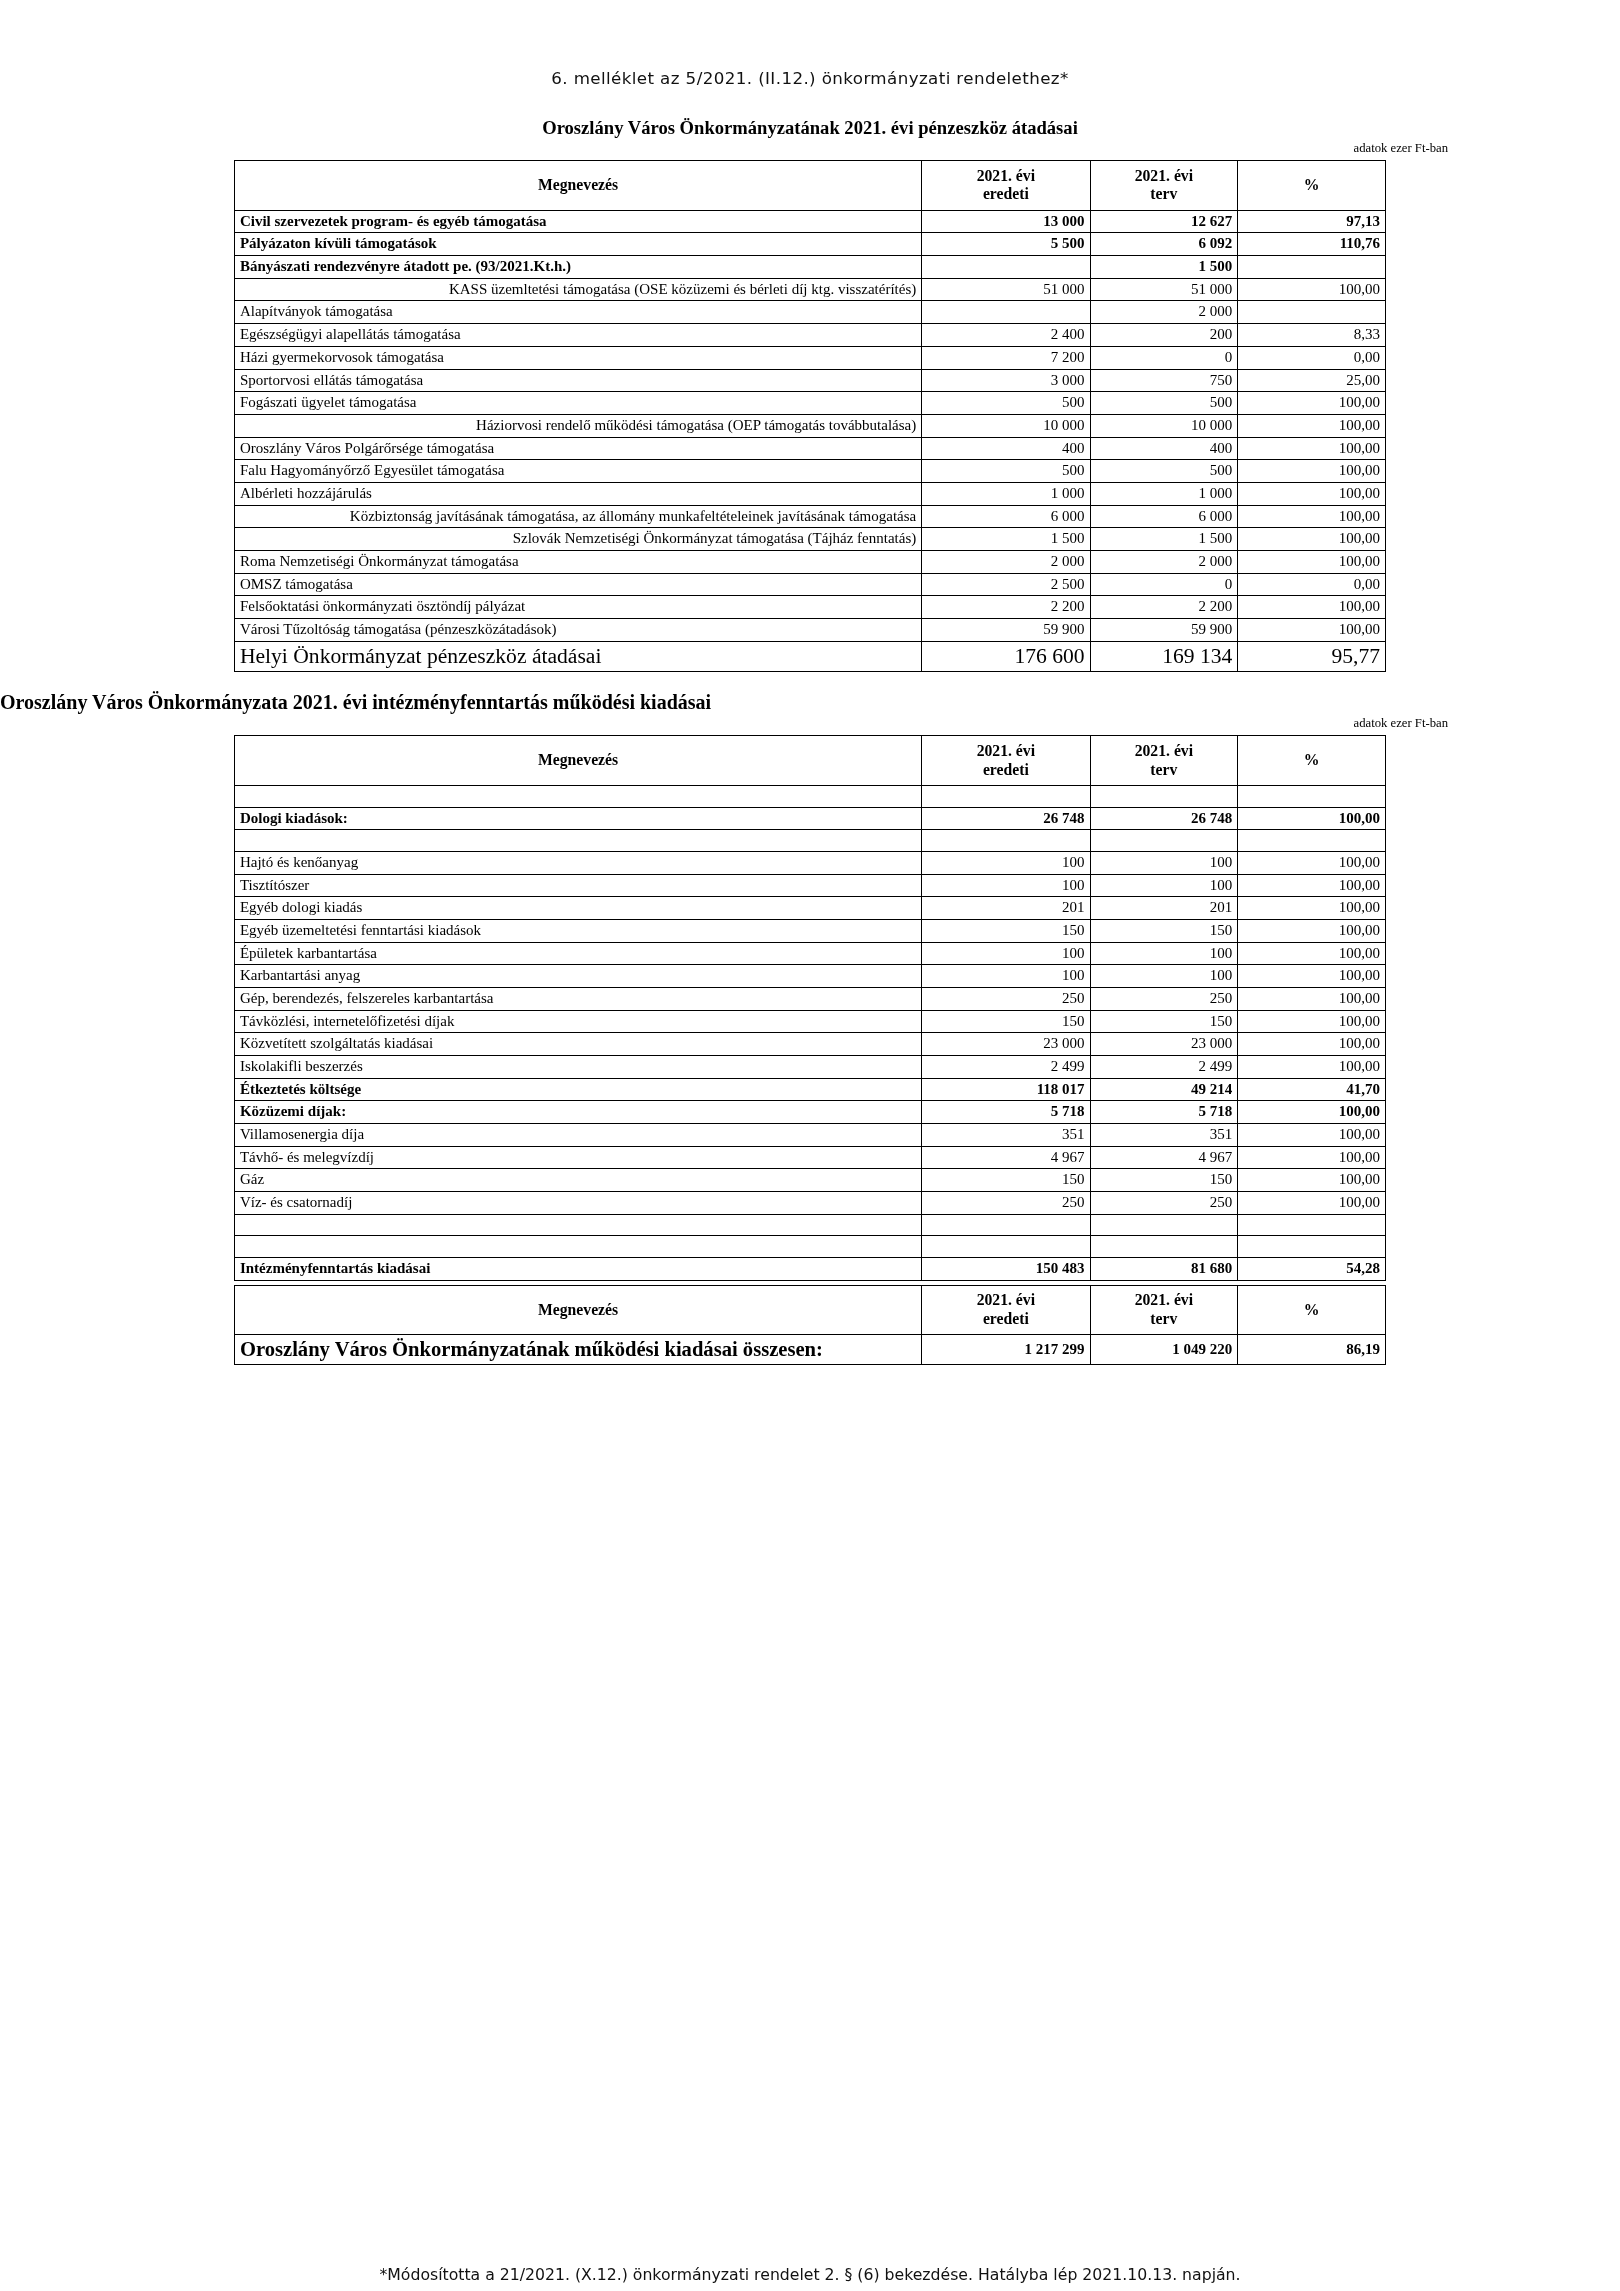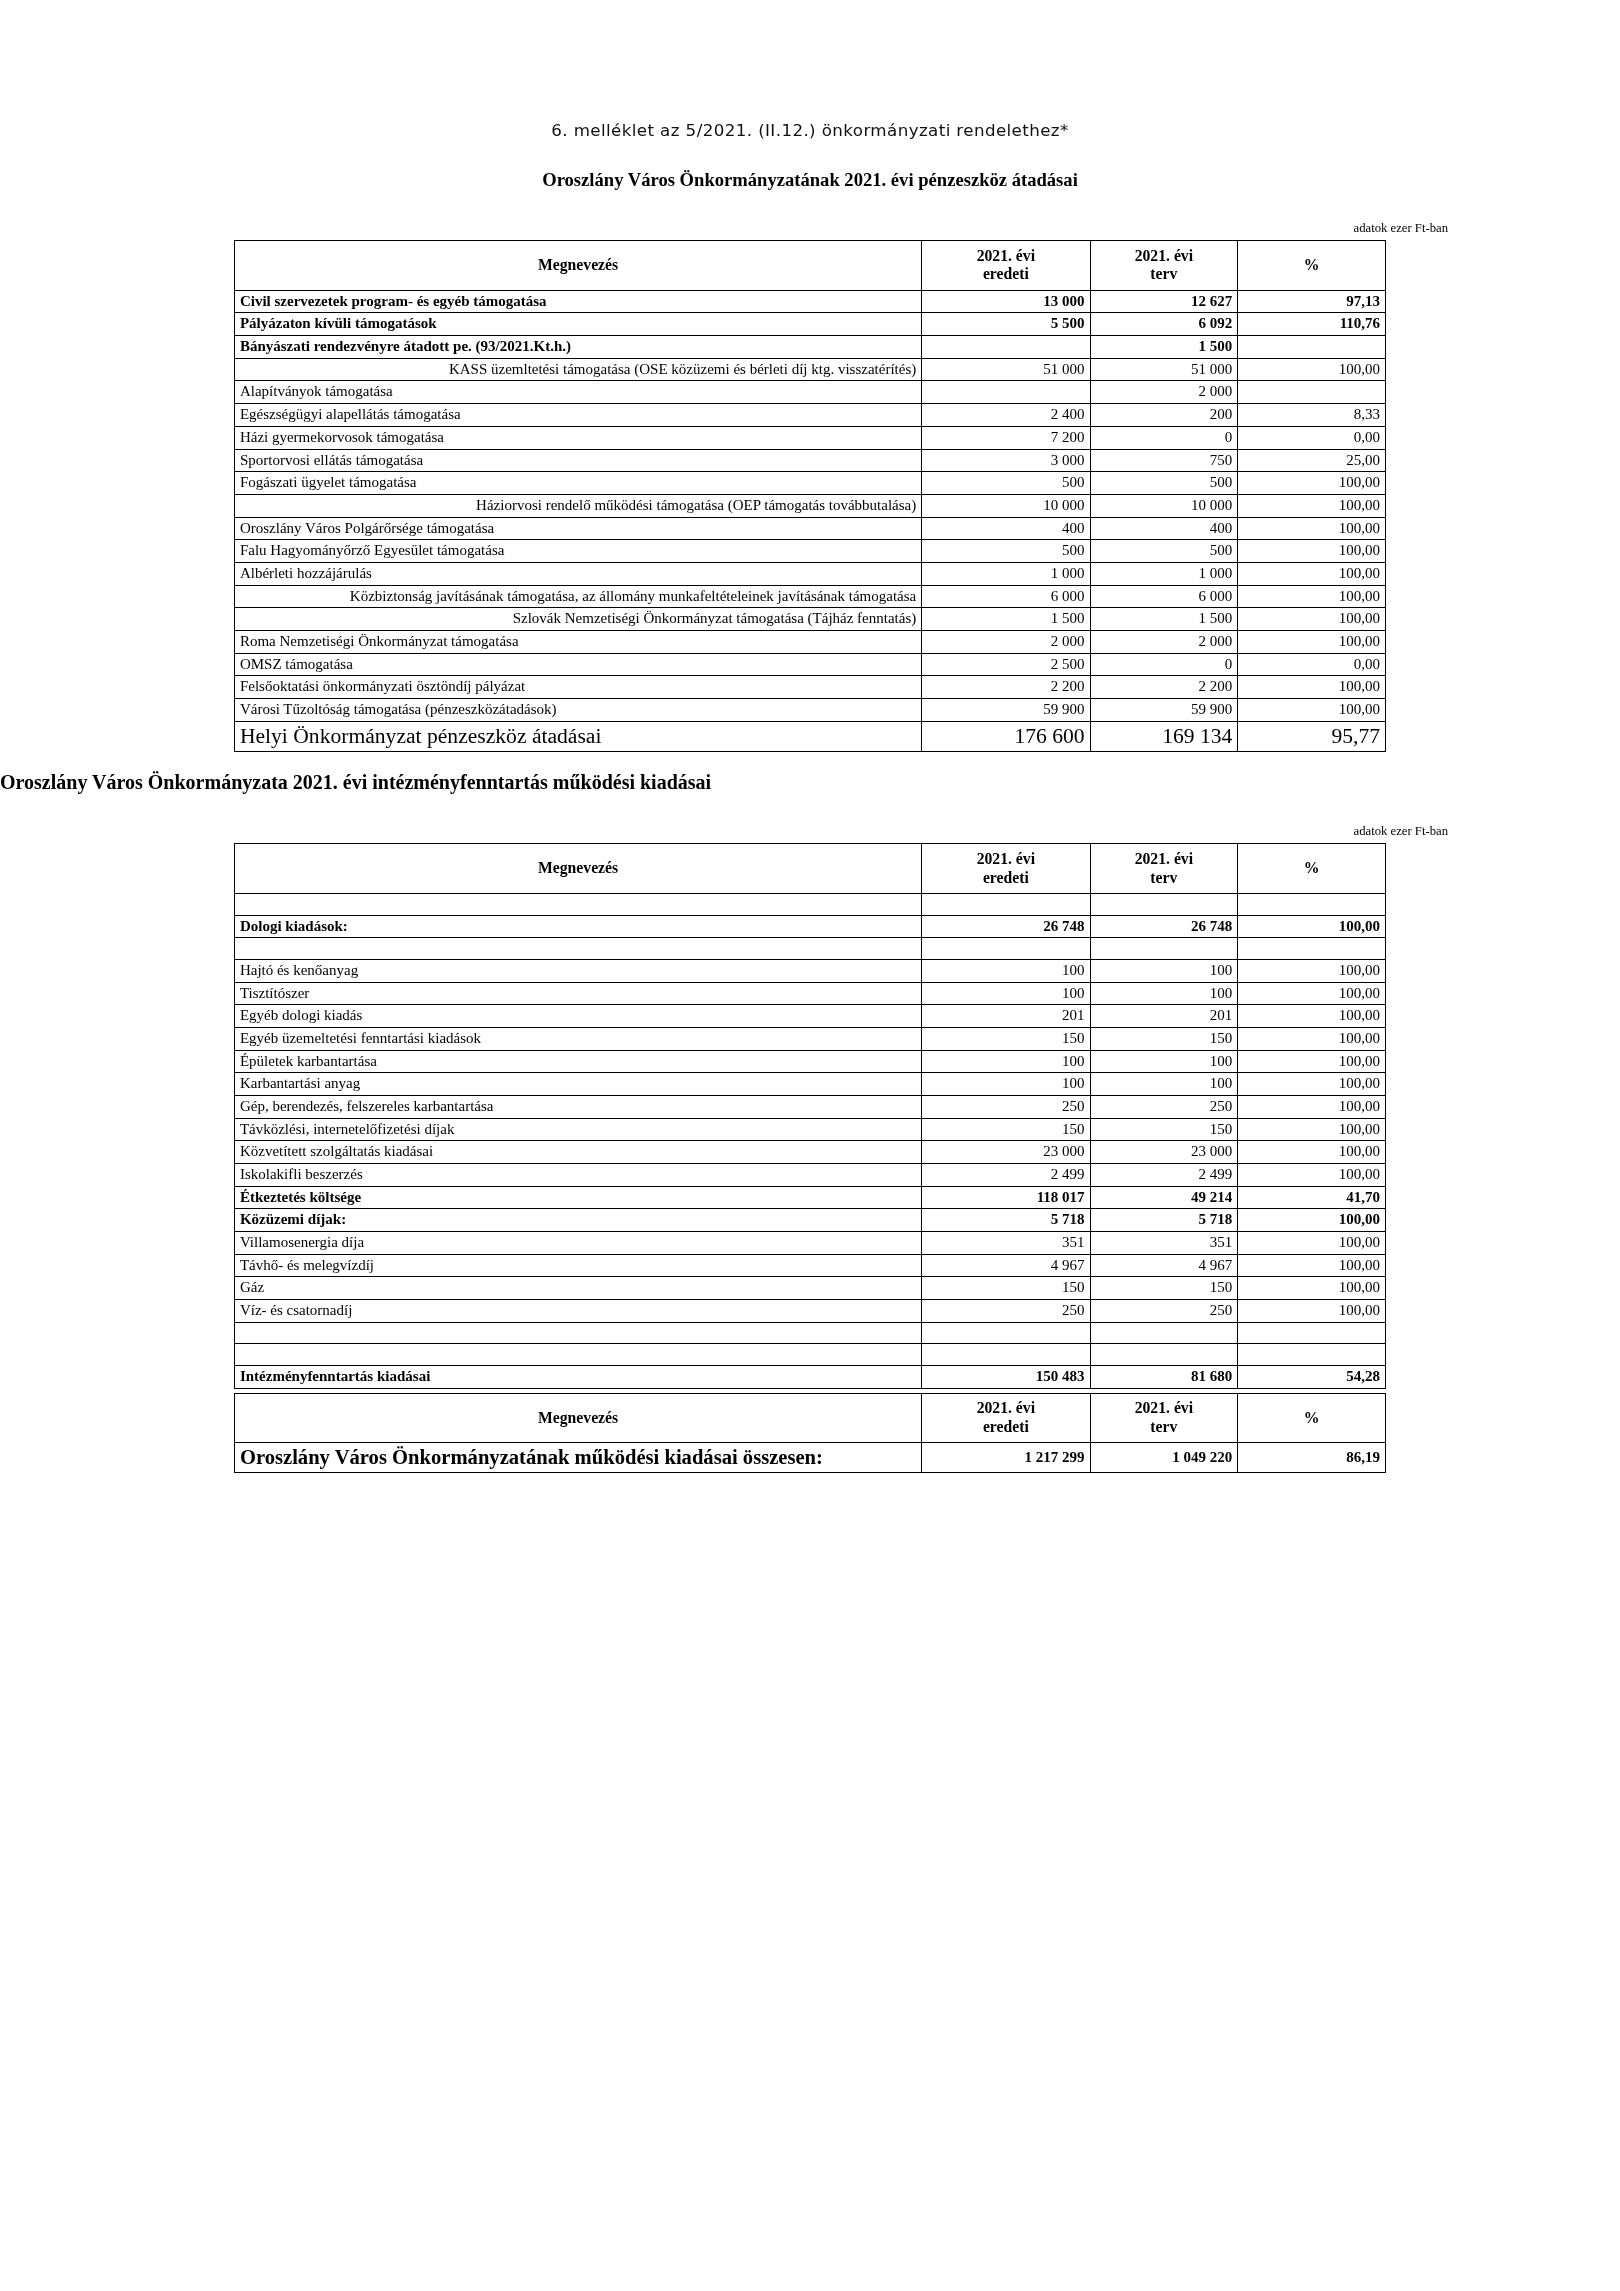--- a/index.html
+++ b/index.html
@@ -19,34 +19,34 @@
     width: 1620px;
     height: 2292px;
     box-sizing: border-box;
     padding: 0;
   }
   .doc-header {
     text-align: center;
     font-family: "DejaVu Sans", sans-serif;
     font-size: 16.7px;
     letter-spacing: 0.4px;
-    margin-top: 120px;
+    margin-top: 68px;
     color: #111;
   }
   .title-1 {
     text-align: center;
     font-family: "Liberation Serif", serif;
     font-size: 18.6px;
     font-weight: bold;
     margin-top: 29px;
   }
   .adatok {
     font-size: 12.7px;
     text-align: right;
-    margin-top: 30px;
+    margin-top: 2px;
     padding-right: 172px;
     font-family: "Liberation Serif", serif;
   }
   table.sheet {
     border-collapse: collapse;
     margin: 3.9px auto 0 auto;
     width: 1152px;
     table-layout: fixed;
     font-size: 15px;
     padding-left: 19px;

